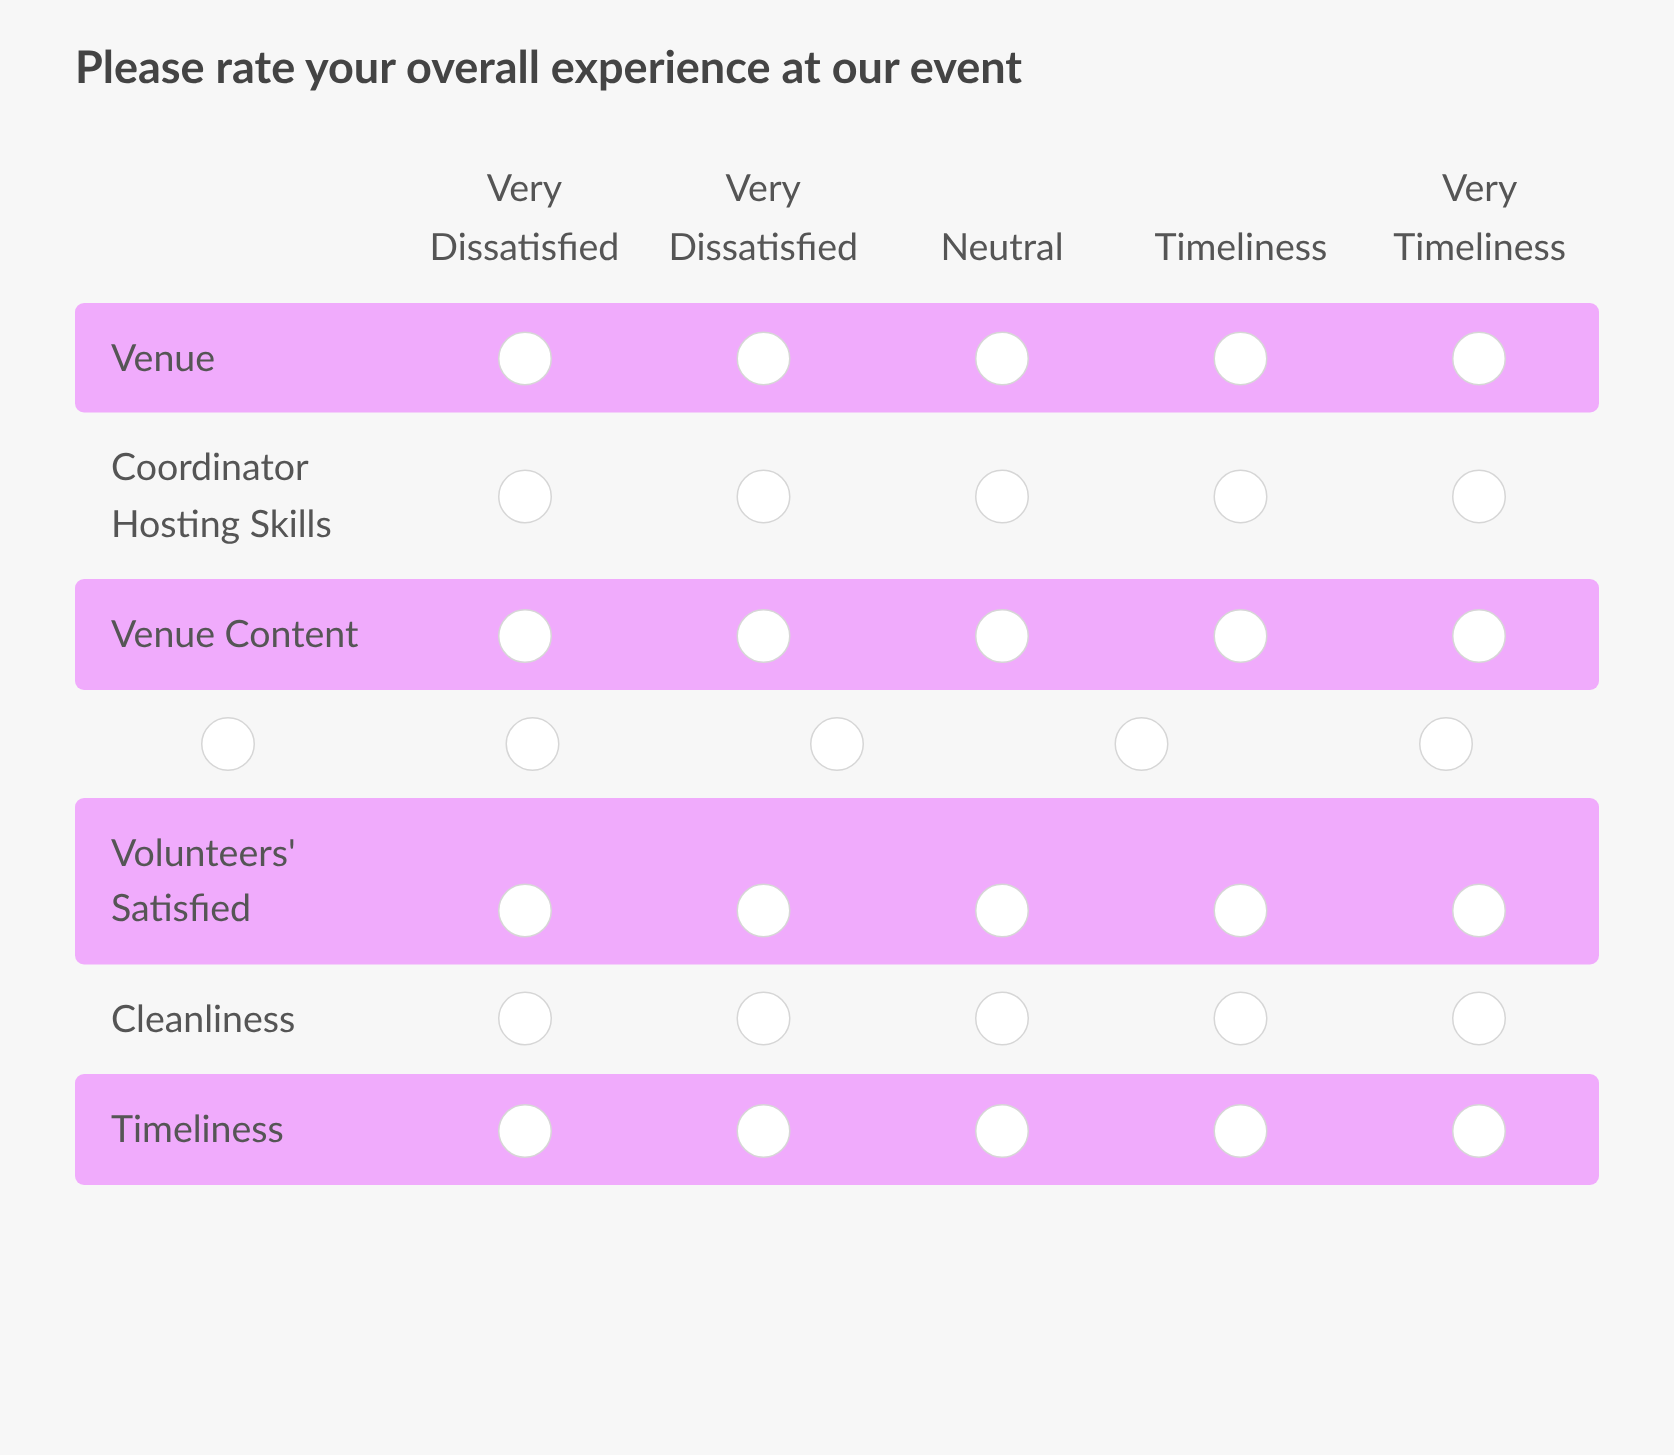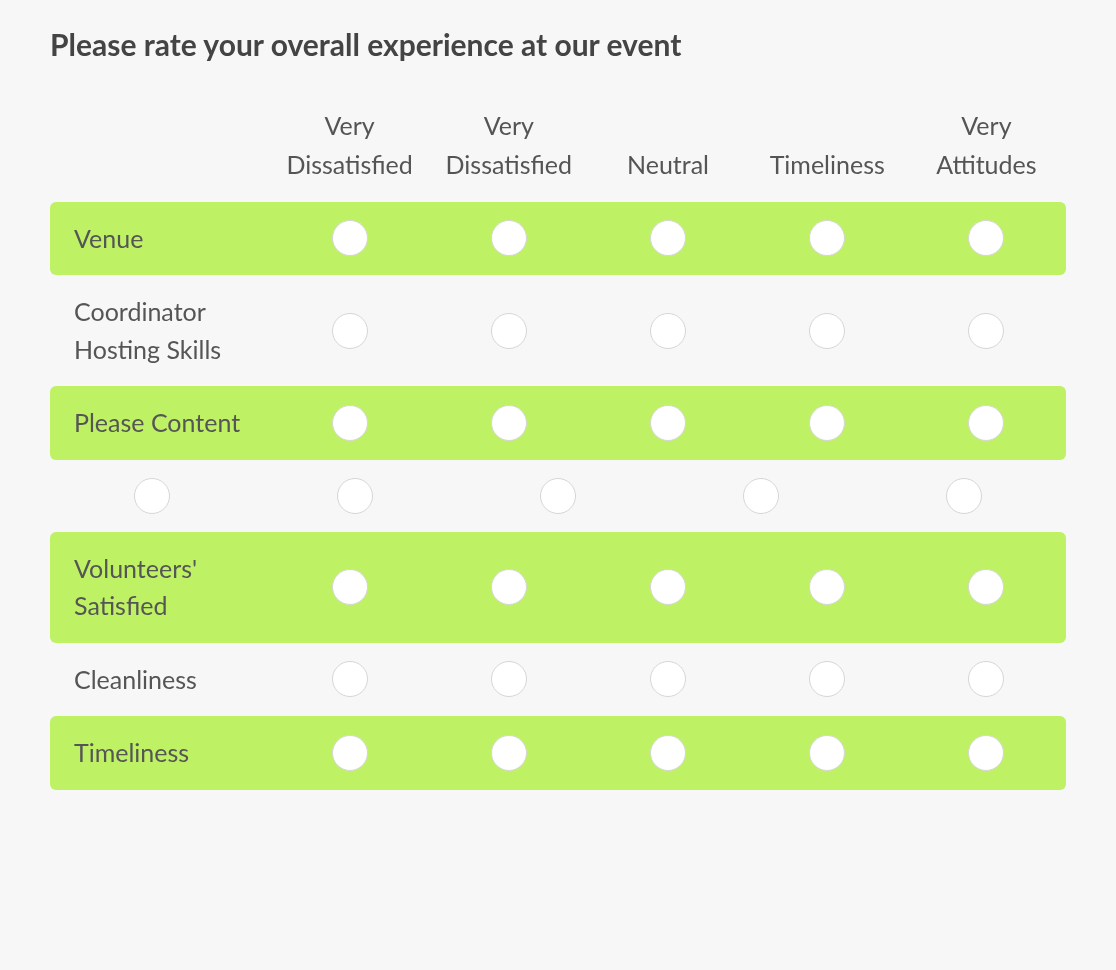--- a/index.html
+++ b/index.html
@@ -31,21 +31,22 @@
       align-items: flex-end;
       margin-bottom: 18px;
     }
     .row {
       display: flex;
       align-items: center;
       border-radius: 6px;
       padding: 18px 0;
     }
     .row.shaded {
-      background: #bef264;
+      background: #f0abfc;
+      align-items: flex-end;
     }
     .row-label-col {
       width: 220px;
       padding-left: 24px;
       padding-right: 10px;
       font-size: 25px;
       color: #555;
       line-height: 1.5;
       word-break: break-word;
     }
@@ -84,21 +85,21 @@
 <div class="title">Please rate your overall experience at our event</div>
 
 <div class="matrix">
 
   <div class="header-row">
     <div class="header-label-col"></div>
     <div class="header-col">Very Dissatisfied</div>
     <div class="header-col">Very Dissatisfied</div>
     <div class="header-col">Neutral</div>
     <div class="header-col">Timeliness</div>
-    <div class="header-col">Very Attitudes</div>
+    <div class="header-col">Very Timeliness</div>
   </div>
 
   <div class="row shaded">
     <div class="row-label-col">Venue</div>
     <div class="option-col">
         <span class="radio"></span>
       </div>
     <div class="option-col">
         <span class="radio"></span>
       </div>
@@ -126,21 +127,21 @@
       </div>
     <div class="option-col">
         <span class="radio"></span>
       </div>
     <div class="option-col">
         <span class="radio"></span>
       </div>
   </div>
 
   <div class="row shaded">
-    <div class="row-label-col">Please Content</div>
+    <div class="row-label-col">Venue Content</div>
     <div class="option-col">
         <span class="radio"></span>
       </div>
     <div class="option-col">
         <span class="radio"></span>
       </div>
     <div class="option-col">
         <span class="radio"></span>
       </div>
     <div class="option-col">

